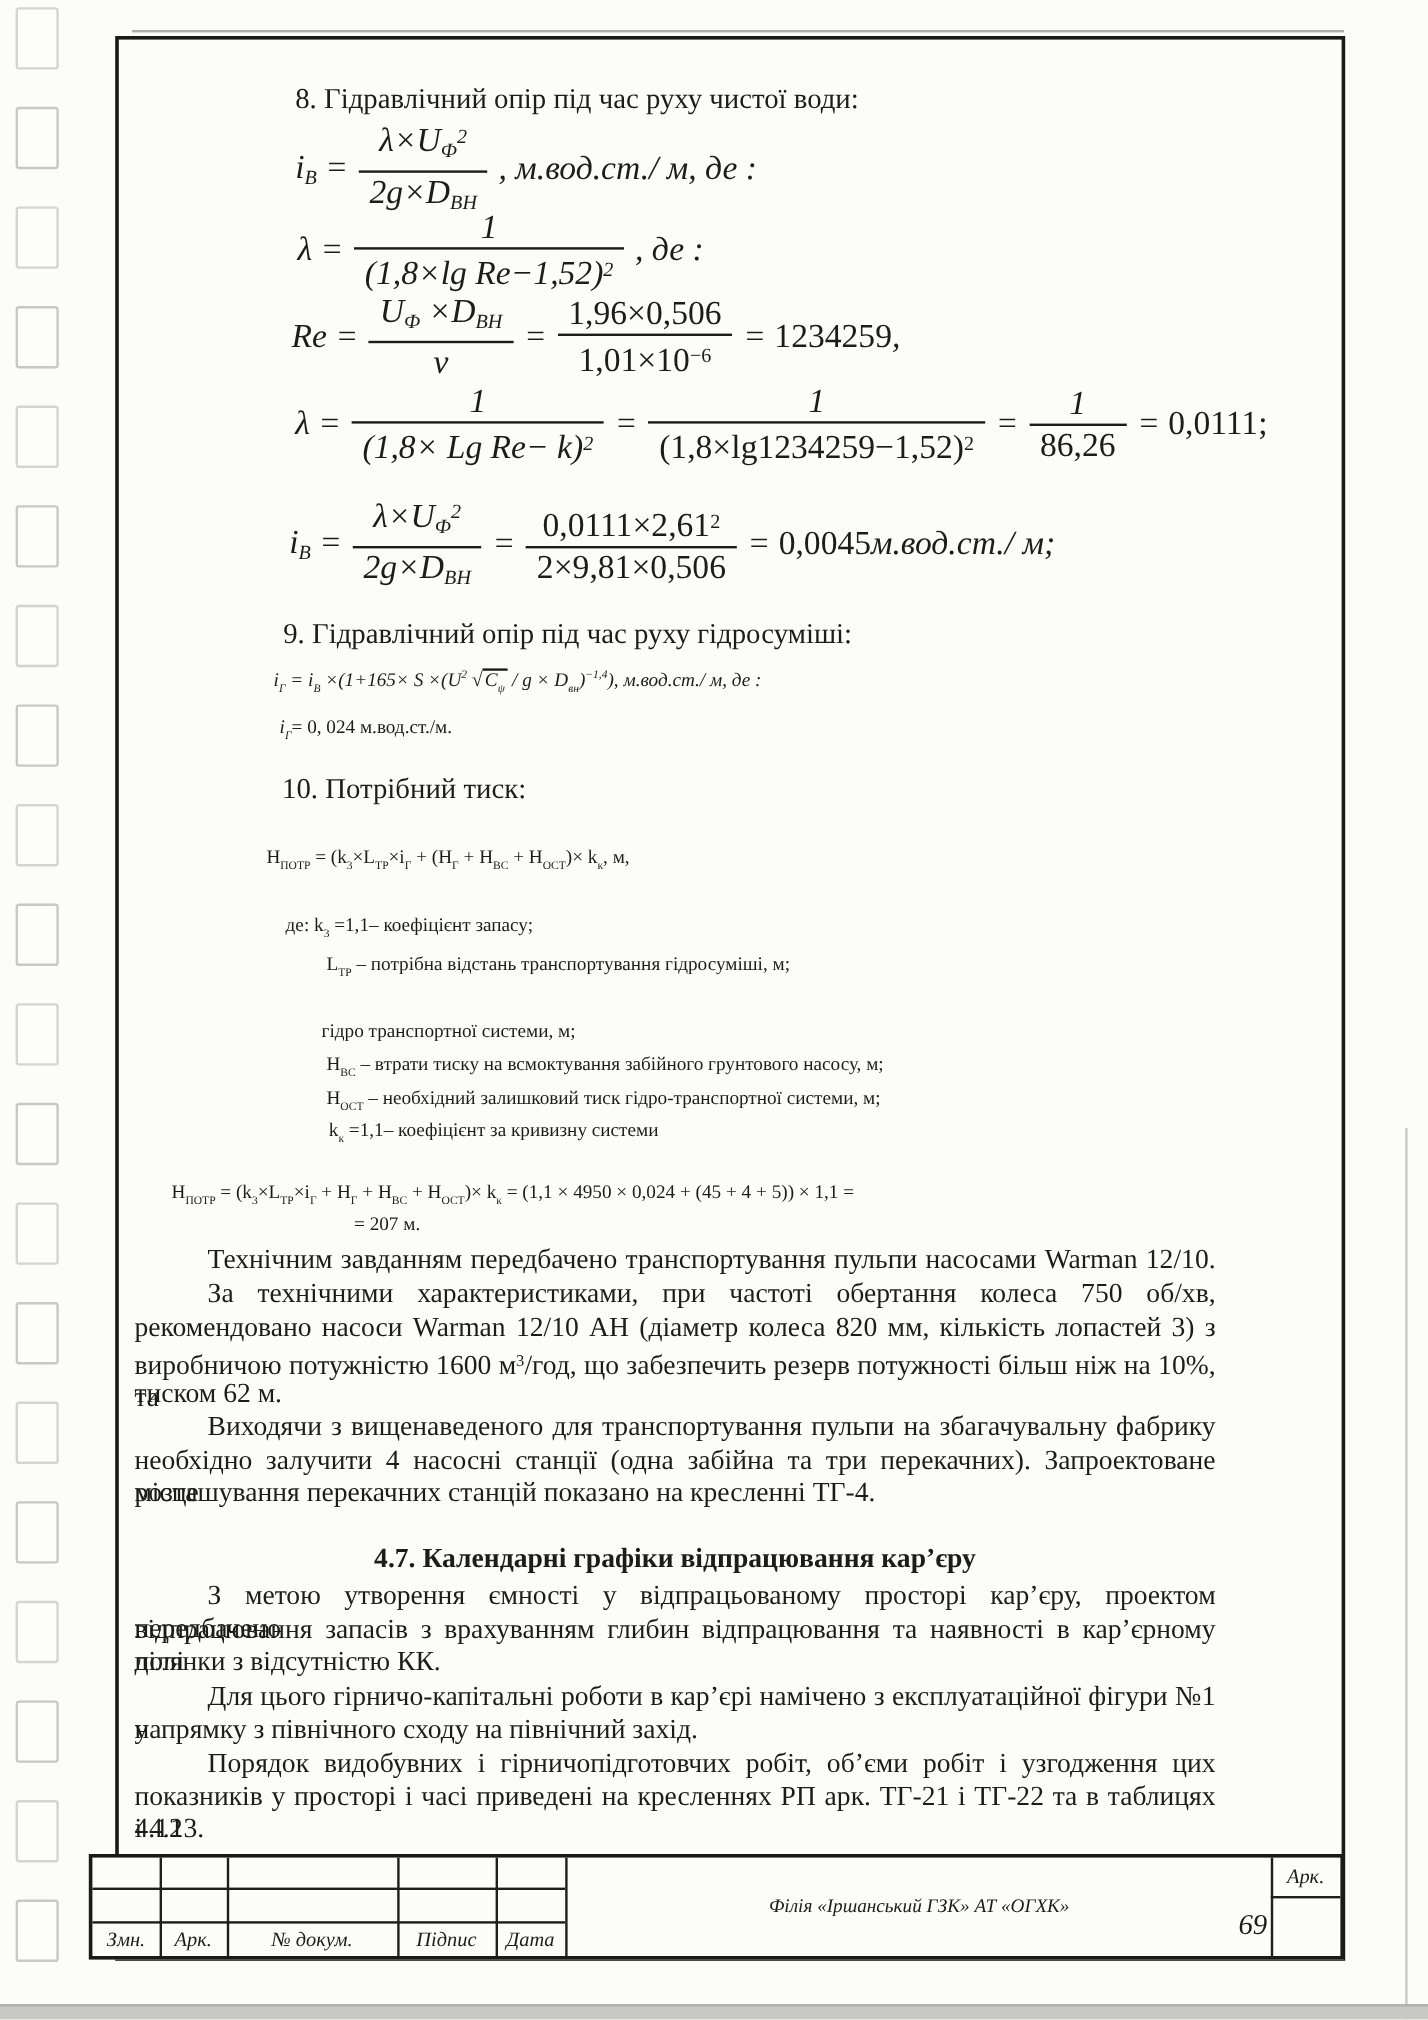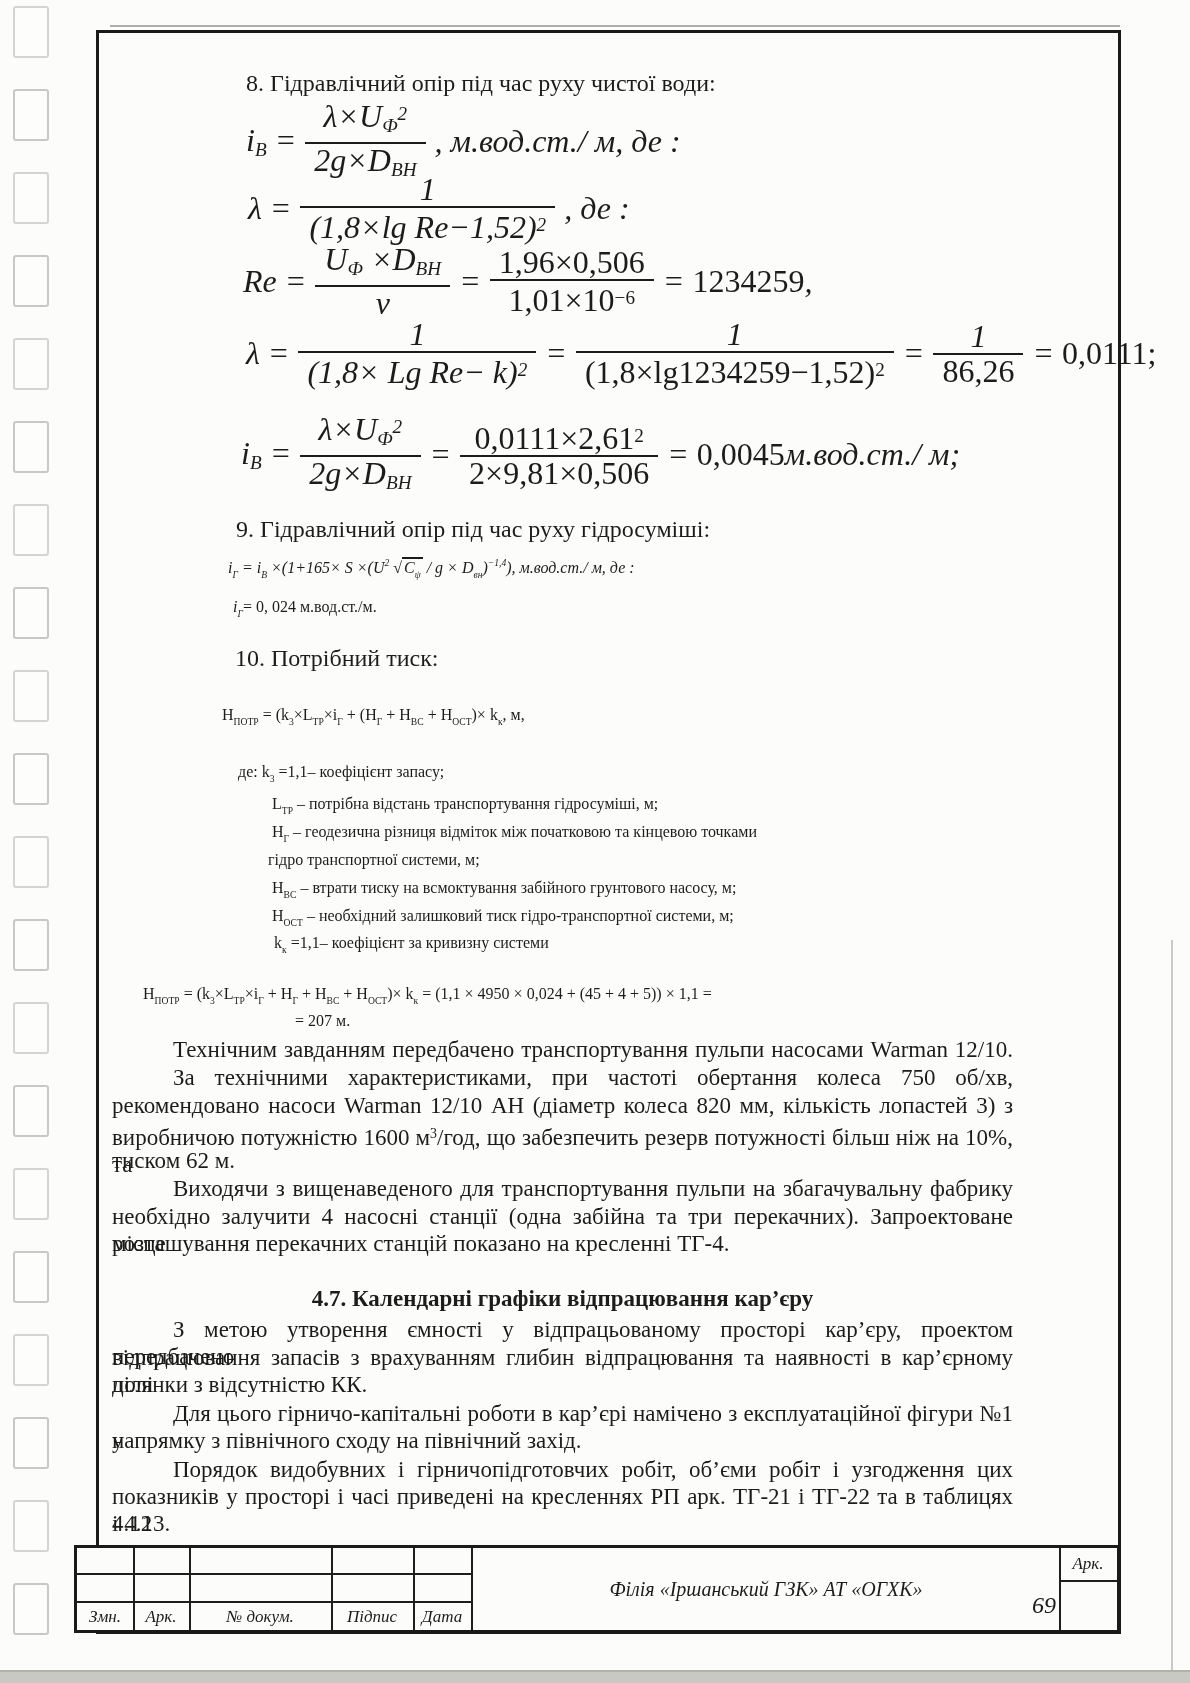--- a/index.html
+++ b/index.html
@@ -19,36 +19,36 @@
   
   .heading{font-size:24px;white-space:nowrap;z-index:2;}
   .fline{font-size:16px;line-height:30px;white-space:nowrap;z-index:2;}
   .fitalic{font-style:italic;}
   .defline{font-size:16px;line-height:28px;white-space:nowrap;z-index:2;}
   .jline{left:112px;width:901px;font-size:23px;line-height:27px;text-align:justify;text-align-last:justify;z-index:2;}
   .jline.left{text-align-last:left;}
   .indent{text-indent:61px;}
   .h47{left:112px;width:901px;text-align:center;font-weight:bold;font-size:23px;z-index:2;}
   
-  .formula{display:flex;align-items:center;gap:9px;font-style:italic;font-size:32px;white-space:nowrap;z-index:2;}
+  .formula{display:flex;align-items:center;gap:9px;font-style:italic;font-size:28px;white-space:nowrap;z-index:2;}
   .formula .frac{display:inline-flex;flex-direction:column;}
   .num{padding:0 9px 3px;border-bottom:2px solid #1c1c1c;line-height:27px;text-align:center;}
   .den{padding:3px 9px 0;line-height:27px;text-align:center;}
   sub{font-size:60%;vertical-align:-5px;}
   sup{font-size:60%;vertical-align:7px;}
   .up{font-style:normal;}
   .radbar{border-top:2px solid #1c1c1c;padding:0 2px;}
   
   .tblock{position:absolute;left:74px;top:1545px;width:1046px;height:88px;border:3px solid #1a1a1a;
           box-sizing:border-box;background:#fcfcfa;z-index:5;}
   .tb-v{position:absolute;top:0;width:2px;height:100%;background:#1e1e1e;}
   .tb-h{position:absolute;height:2px;background:#1e1e1e;}
   .tb-cell{position:absolute;display:flex;align-items:center;justify-content:center;
            font-style:italic;font-size:17px;white-space:nowrap;}
-  .tb-company{font-size:20px;}
+  .tb-company{font-size:16px;}
   .tb-sheetnum{font-size:24px;}
 </style>
 </head>
 <body>
 
 <div class="scan">
 
   <div>
       <div class="hole" style="top: 6px;"></div>
       <div class="hole" style="top: 89px;"></div>
@@ -144,21 +144,20 @@
 
   <div class="abs heading" style="left:236px;top:516px">9. Гідравлічний опір під час руху гідросуміші:</div>
   <div class="abs fline fitalic" style="left:228px;top:548px">i<sub>Г</sub> = i<sub>В</sub> ×(1+165× S ×(U<sup>2</sup> <span class="rad">√<span class="radbar">C<sub>ψ</sub></span></span> / g × D<sub>вн</sub>)<sup>−1,4</sup>), м.вод.ст./ м, де :</div>
   <div class="abs fline" style="left:233px;top:592px"><em>i<sub>Г</sub></em>= 0, 024 м.вод.ст./м.</div>
 
   <div class="abs heading" style="left:235px;top:645px">10. Потрібний тиск:</div>
   <div class="abs fline" style="left:222px;top:700px">Н<sub>ПОТР</sub> = (k<sub>3</sub>×L<sub>ТР</sub>×i<sub>Г</sub> + (Н<sub>Г</sub> + Н<sub>ВС</sub> + Н<sub>ОСТ</sub>)× k<sub>к</sub>, м,</div>
 
   <div class="abs defline" style="left:238px;top:758px">де:  k<sub>3</sub> =1,1– коефіцієнт запасу;</div>
   <div class="abs defline" style="left:272px;top:790px">L<sub>ТР</sub> – потрібна відстань транспортування гідросуміші, м;</div>
-  <div class="abs defline" style="left:272px;top:818px">Н<sub>Г</sub> – геодезична різниця відміток між початковою та кінцевою точками</div>
   <div class="abs defline" style="left:268px;top:846px">гідро транспортної системи, м;</div>
   <div class="abs defline" style="left:272px;top:874px">Н<sub>ВС</sub> – втрати тиску на всмоктування забійного грунтового насосу, м;</div>
   <div class="abs defline" style="left:272px;top:902px">Н<sub>ОСТ</sub> – необхідний залишковий тиск гідро-транспортної системи, м;</div>
   <div class="abs defline" style="left:274px;top:929px">k<sub>к</sub> =1,1– коефіцієнт за кривизну системи</div>
 
   <div class="abs fline" style="left:143px;top:979px">Н<sub>ПОТР</sub> = (k<sub>3</sub>×L<sub>ТР</sub>×i<sub>Г</sub> + Н<sub>Г</sub> + Н<sub>ВС</sub> + Н<sub>ОСТ</sub>)× k<sub>к</sub> = (1,1 × 4950 × 0,024 + (45 + 4 + 5)) × 1,1 =</div>
   <div class="abs fline" style="left:295px;top:1006px">= 207 м.</div>
 
   <div class="abs jline indent" style="top:1036px">Технічним завданням передбачено транспортування пульпи насосами Warman 12/10.</div>
 

